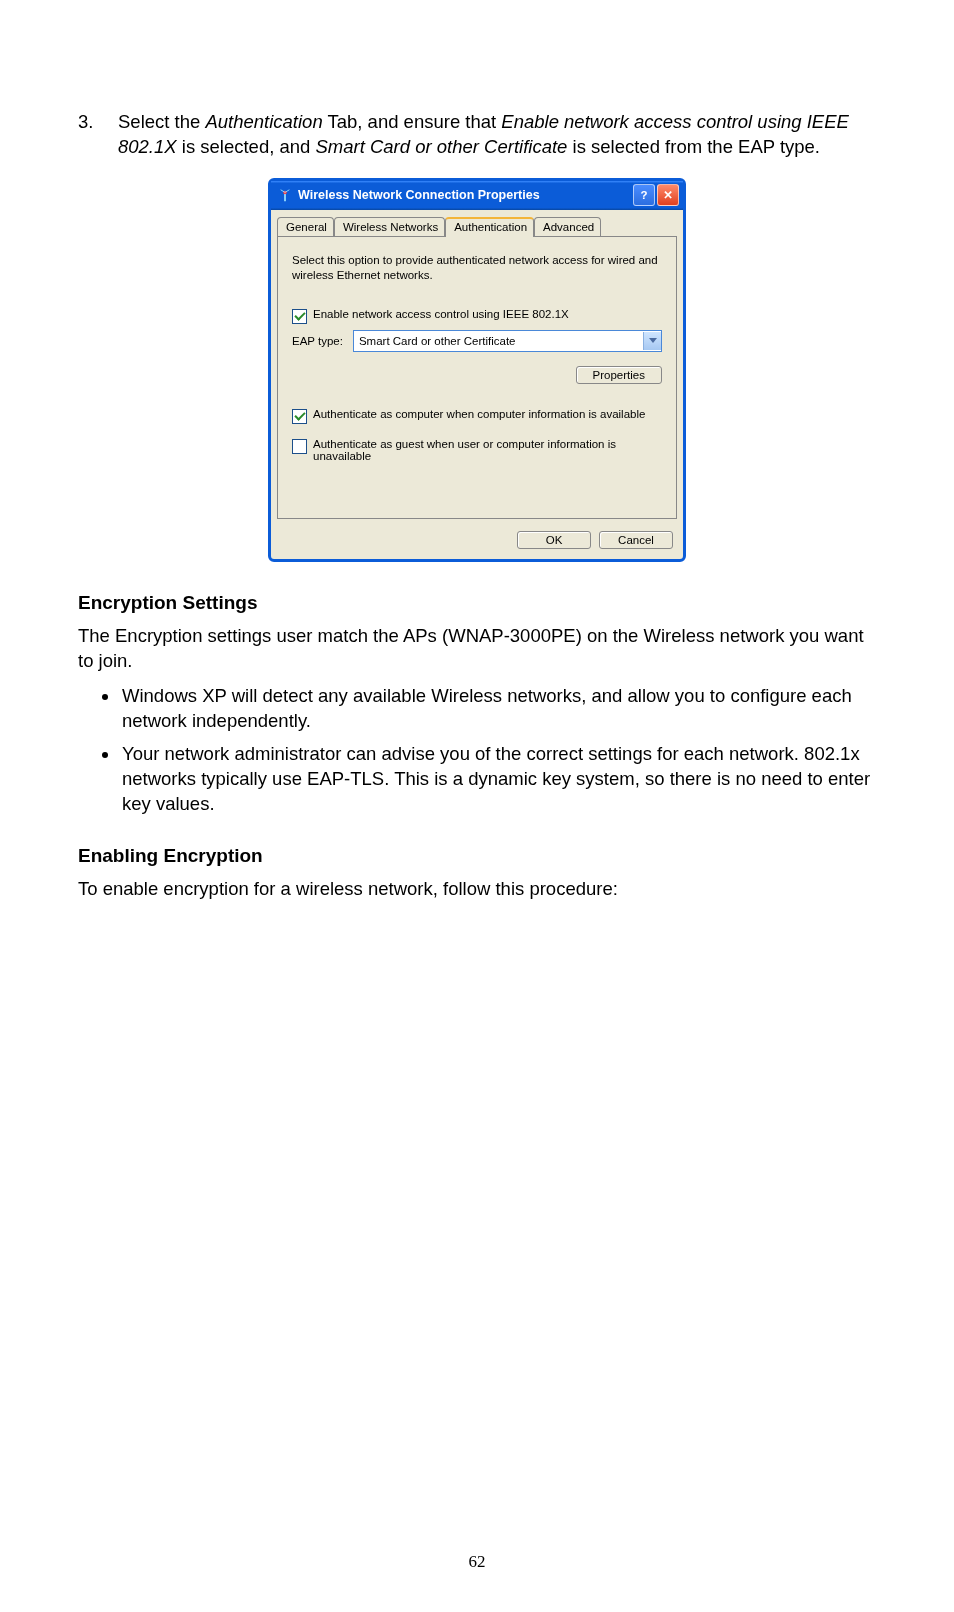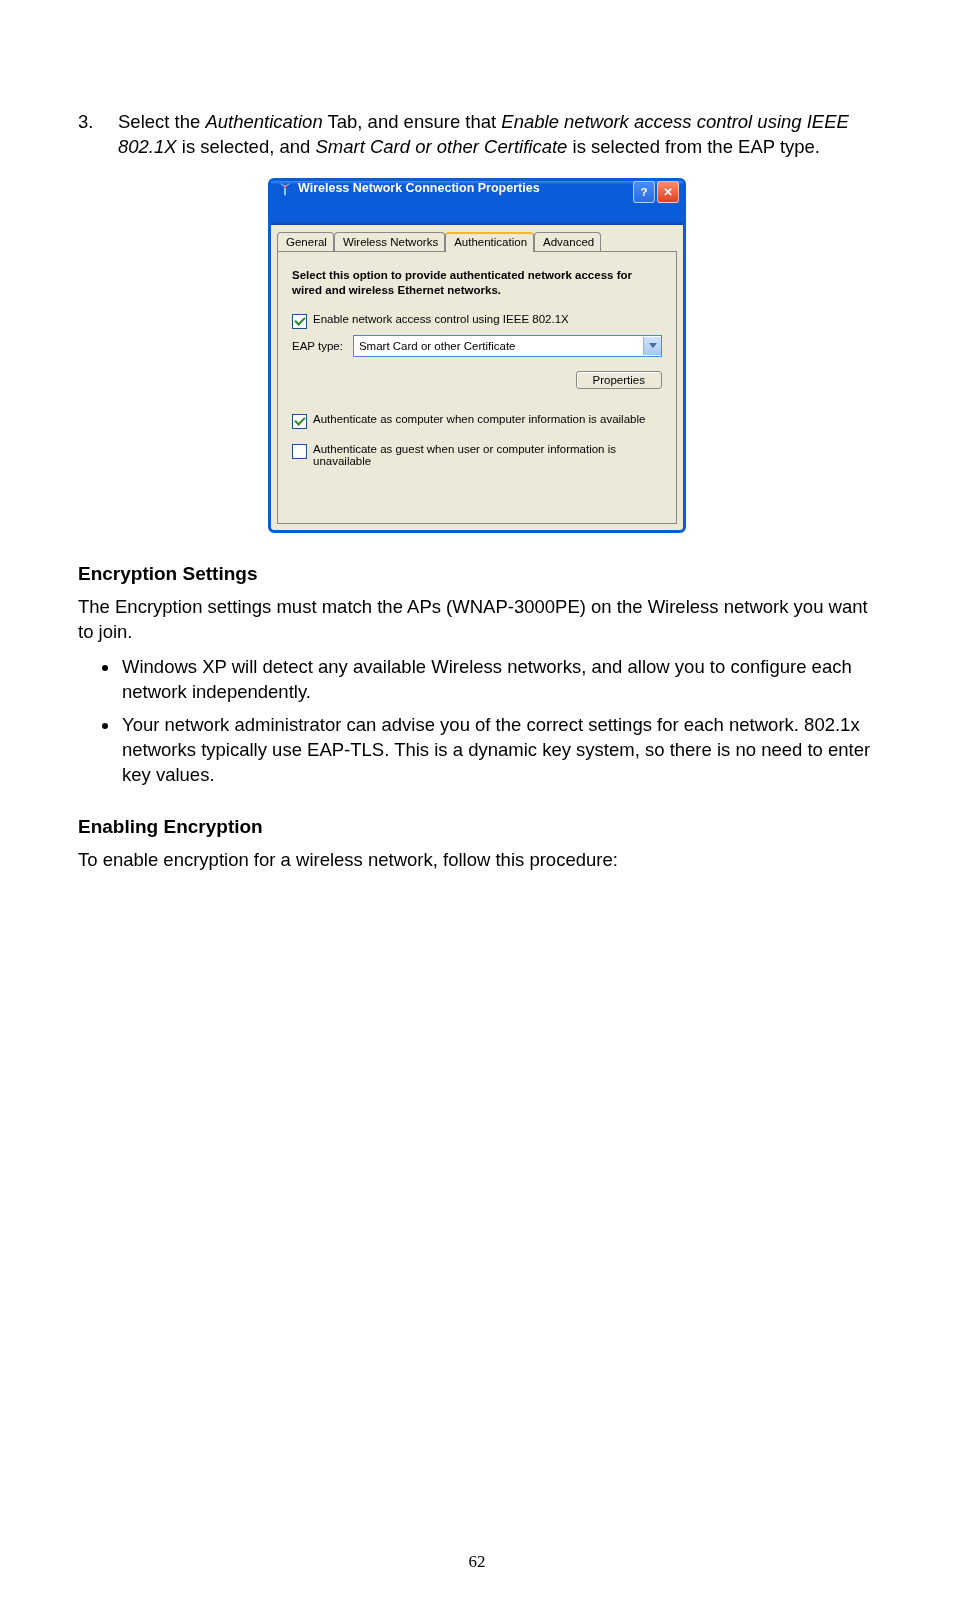--- a/index.html
+++ b/index.html
@@ -34,25 +34,25 @@
   }
   .dialog {
     width: 412px;
     border: 3px solid #0b5cd8;
     border-radius: 6px;
     background: #ece9d8;
     font-family: Tahoma, Arial, sans-serif;
     font-size: 11.5px;
   }
   .titlebar {
-    height: 44px;
+    height: 29px;
     background: linear-gradient(to bottom, #3a8aff 0%, #0b5cd8 8%, #0b5cd8 92%, #0846a0 100%);
     color: #fff;
     display: flex;
-    align-items: flex-start;
+    align-items: center;
     padding: 0 4px 0 6px;
   }
   .titlebar-icon {
     width: 16px; height: 16px;
     margin-right: 5px;
     display:flex; align-items:center; justify-content:center;
   }
   .titlebar-icon svg { width:14px; height:14px; }
   .titlebar-text { font-weight: bold; font-size: 12.5px; flex:1; }
   .tb-btn {
@@ -88,21 +88,21 @@
     border-top:2px solid #f3b53a;
     padding-top:2px;
   }
   .tabpanel {
     border:1px solid #888;
     margin:0 6px 6px 6px;
     padding: 16px 14px 50px 14px;
     background:#ece9d8;
     position:relative;
   }
-  .desc { margin-bottom: 14px; line-height:1.35;font-weight:bold; }
+  .desc { margin-bottom: 24px; line-height:1.35; }
   .row { display:flex; align-items:flex-start; margin: 6px 0; }
   .cb {
     width:13px; height:13px;
     border:1px solid #1c4f8a;
     background:#fff;
     margin-right:6px;
     flex-shrink:0;
     display:flex; align-items:center; justify-content:center;
     margin-top:1px;
   }
@@ -239,25 +239,29 @@
           <span class="cb checked"></span>
           <span>Authenticate as computer when computer information is available</span>
         </div>
 
         <div class="row" style="margin-top:14px;">
           <span class="cb"></span>
           <span>Authenticate as guest when user or computer information is unavailable</span>
         </div>
       </div>
 
+      <div class="bottom-btns">
+        <button class="xp-btn">OK</button>
+        <button class="xp-btn">Cancel</button>
+      </div>
     </div>
   </div>
 
   <h3 class="section">Encryption Settings</h3>
-  <p class="body-p">The Encryption settings must match the APs (WNAP-3000PE) on the Wireless network you want to join.</p>
+  <p class="body-p">The Encryption settings user match the APs (WNAP-3000PE) on the Wireless network you want to join.</p>
   <ul class="bullets">
     <li>Windows XP will detect any available Wireless networks, and allow you to configure each network independently.</li>
     <li>Your network administrator can advise you of the correct settings for each network. 802.1x networks typically use EAP-TLS. This is a dynamic key system, so there is no need to enter key values.</li>
   </ul>
 
   <h3 class="section">Enabling Encryption</h3>
   <p class="body-p">To enable encryption for a wireless network, follow this procedure:</p>
 
   <div class="pagenum">62</div>
 </div>

